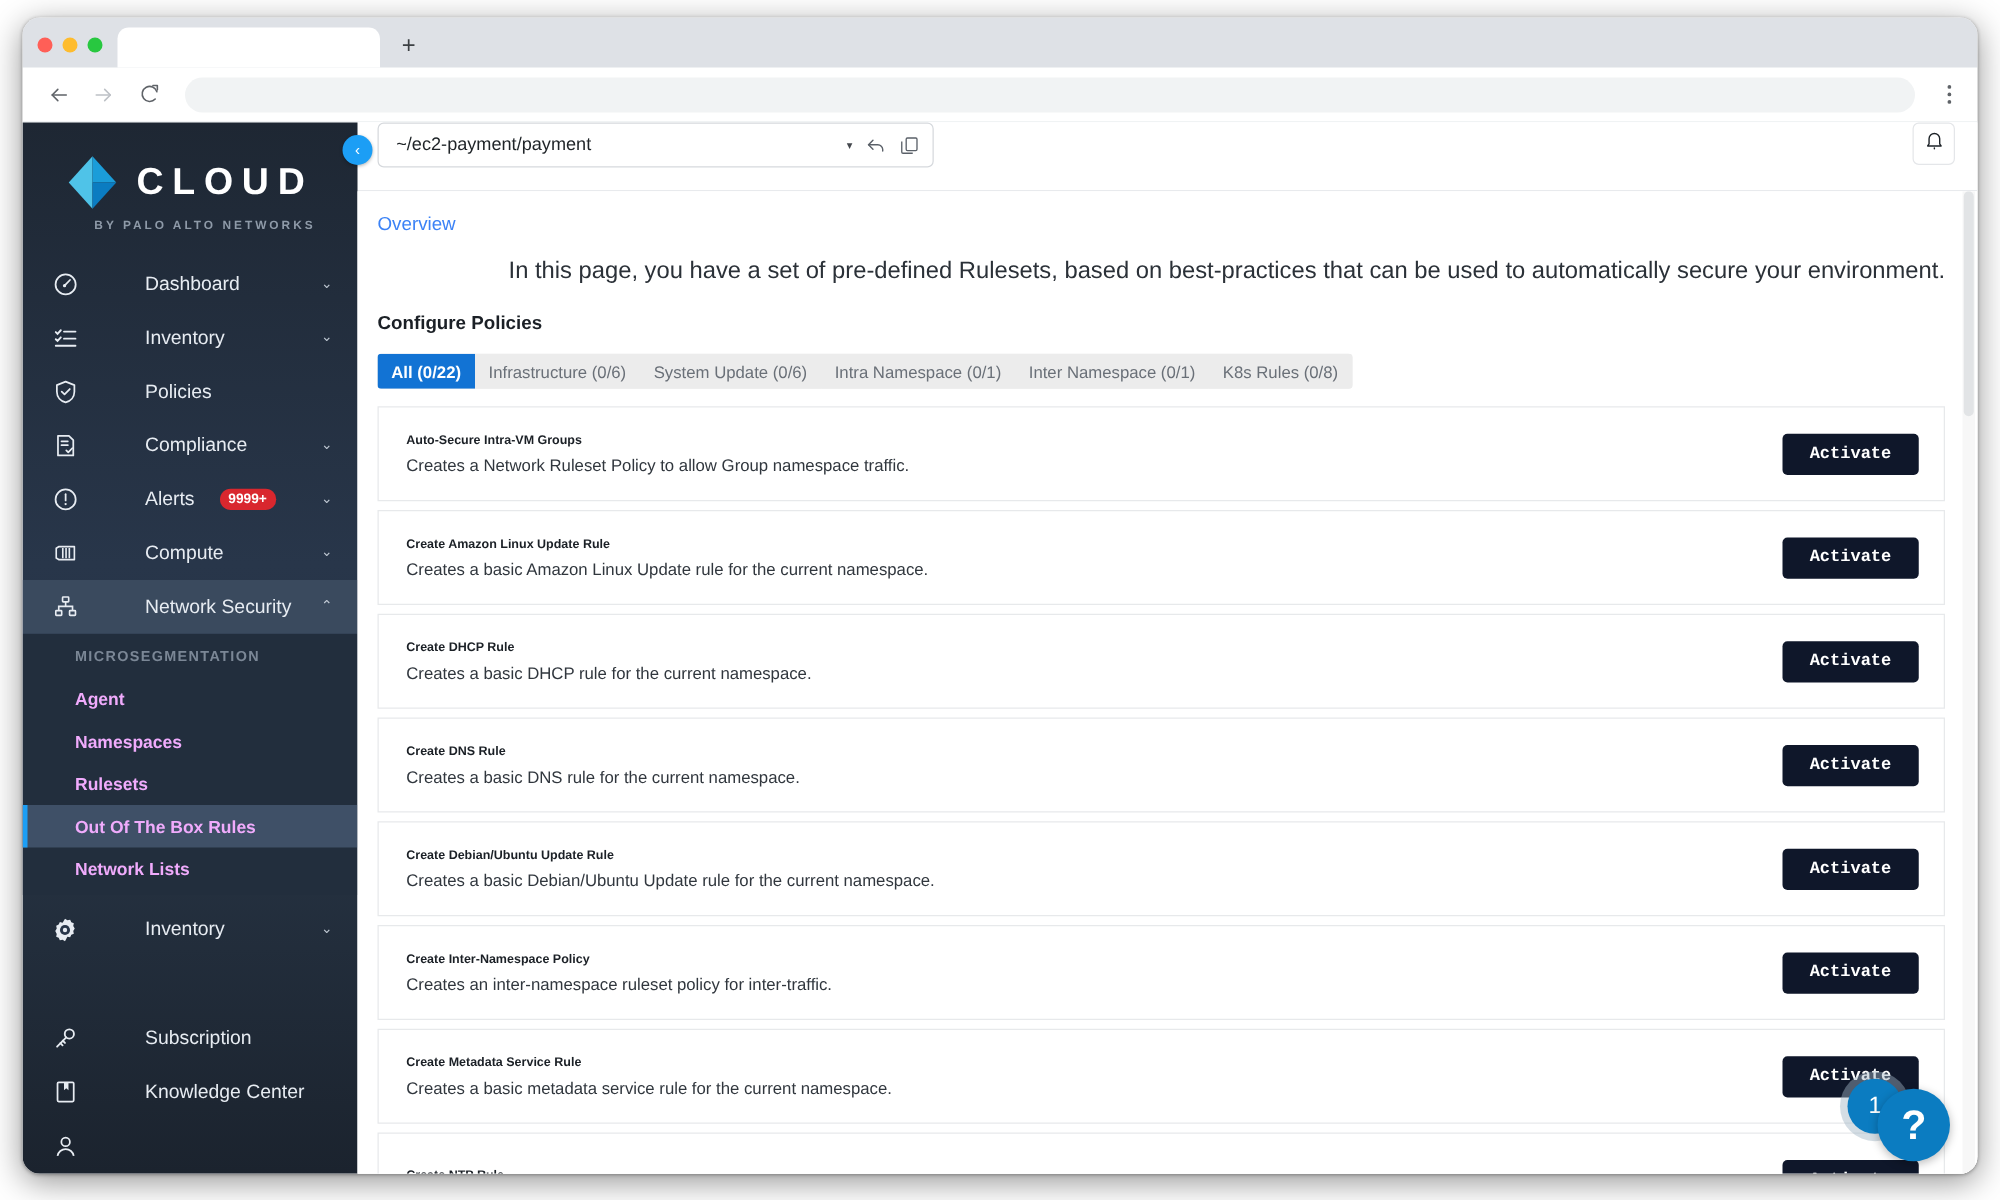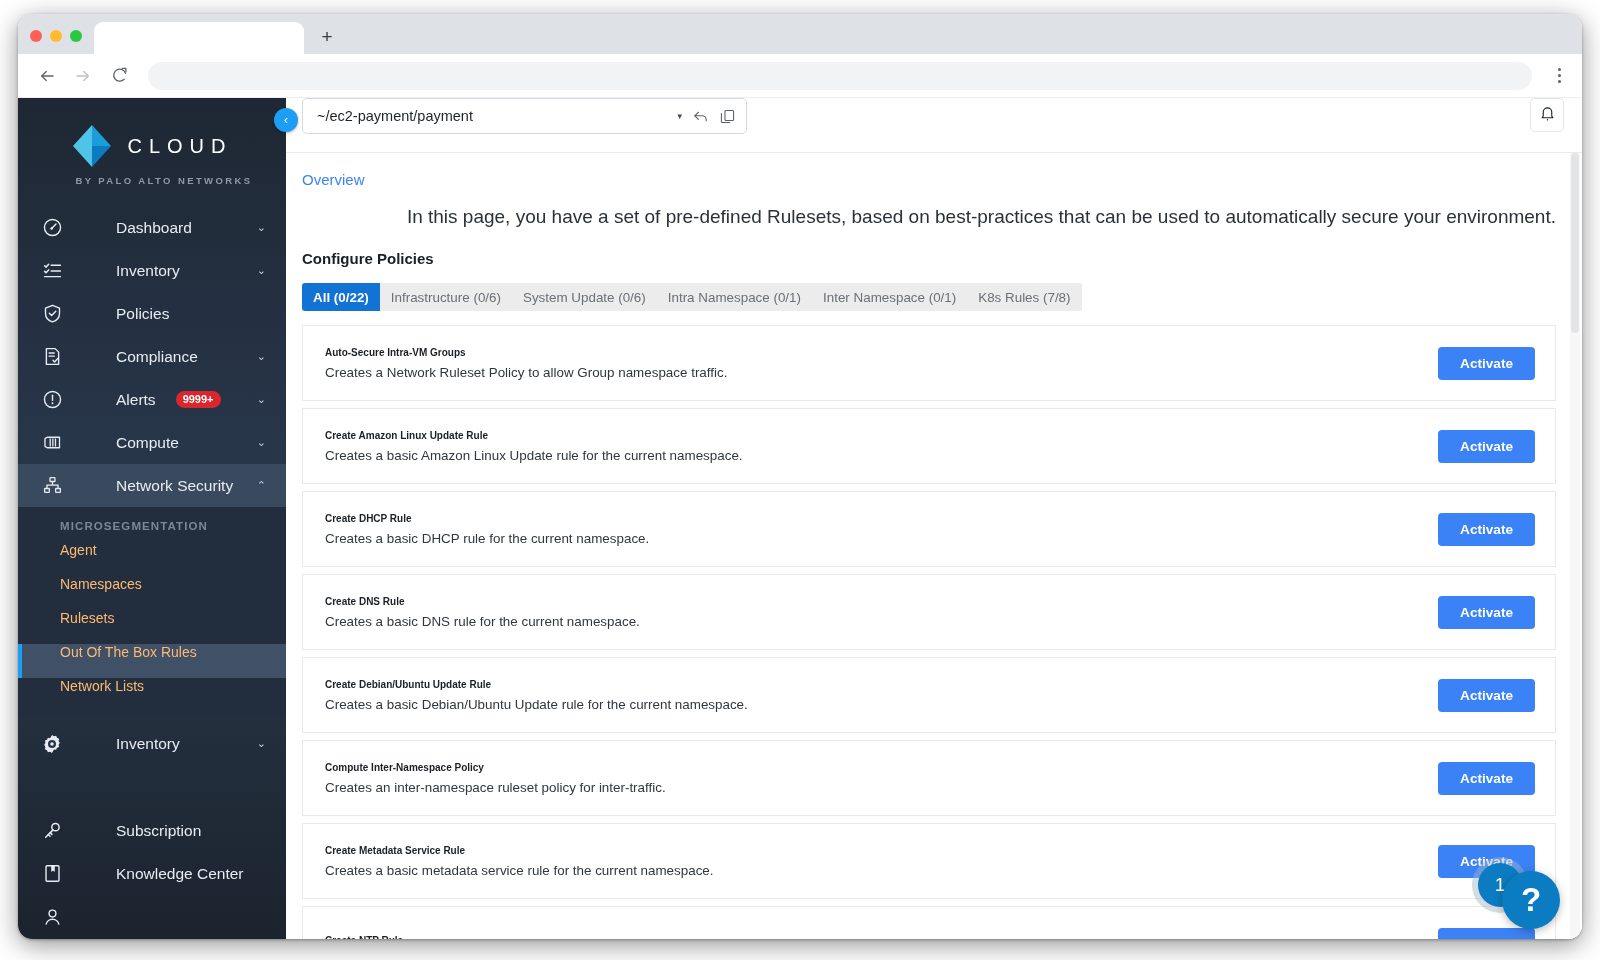--- a/index.html
+++ b/index.html
@@ -90,22 +90,22 @@
     width: 268px; flex: none;
     background: linear-gradient(180deg, #1e2733 0%, #28364a 42%, #24303f 72%, #1b232e 100%);
     position: relative;
     display: flex; flex-direction: column;
     overflow: hidden;
   }
   #logo-area { padding: 26px 0 20px 0; display: flex; align-items: center; justify-content: center; flex-direction: column; }
   .logo-row { display: flex; align-items: center; gap: 14px; }
   .logo-mark { width: 42px; height: 44px; flex: none; }
   .logo-word {
-    color: #ffffff; font-size: 20px; letter-spacing: 7px;
-    font-weight: 400;
+    color: #ffffff; font-size: 30px; letter-spacing: 7px;
+    font-weight: 700;
   }
   .logo-sub {
     color: #8e9aa8; font-size: 9.5px; letter-spacing: 2.4px;
     font-weight: 700; margin-top: 7px; margin-left: 24px;
   }
 
   .nav-item {
     height: 43px; display: flex; align-items: center;
     padding: 0 20px 0 22px; gap: 16px;
     color: #e7ecf2; font-size: 15.5px;
@@ -122,23 +122,24 @@
     border-radius: 9px; padding: 2px 7px 3px;
     margin-left: 4px;
   }
 
   #submenu { background: #222e3d; padding-bottom: 4px; }
   .sub-head {
     color: #7b8796; font-size: 11.5px; font-weight: 700;
     letter-spacing: 1.1px; padding: 13px 12px 10px 42px;
   }
   .sub-item {
-    height: 34px; display: flex; 
-    padding-left: 42px; color: #fdba74; font-size: 14px;
+    height: 34px; display: flex; align-items: center;
+    padding-left: 42px; color: #f0abfc; font-size: 14px;
     position: relative;
+    font-weight: bold;
   }
   .sub-item.selected { background: #3f5067; }
   .sub-item.selected::before {
     content: ""; position: absolute; left: 0; top: 0; bottom: 0;
     width: 4px; background: #1c9ef5;
   }
 
   .nav-spacer { height: 44px; }
 
   
@@ -209,25 +210,25 @@
     height: 76px;
     display: flex; align-items: center;
     padding: 0 20px 0 22px;
     margin-bottom: 7px;
   }
   .card-texts { flex: 1; min-width: 0; }
   .card-title { font-size: 10px; font-weight: 700; color: #1b2026; }
   .card-desc { font-size: 13.4px; color: #31373e; margin-top: 7px; }
   .activate-btn {
     flex: none;
-    background: #3b82f6; color: #fff;
+    background: #0f172a; color: #fff;
     font-size: 13.6px; font-weight: 700;
     border: none; border-radius: 4px;
     padding: 9px 22px;
-    font-family: Liberation Sans, sans-serif;
+    font-family: Liberation Mono, monospace;
     margin-left: 25px;
   }
 
   
   #page-scrollbar {
     position: absolute; right: 2px; top: 0; bottom: 0; width: 10px;
     background: #f7f7f7;
   }
   #page-scrollbar .thumb {
     position: absolute; left: 1px; top: 0; width: 8px; height: 180px;
@@ -510,21 +511,21 @@
           <div class="sec-title">Overview</div>
           <div class="sec-desc">In this page, you have a set of pre-defined Rulesets, based on best-practices that can be used to automatically secure your environment.</div>
           <div class="sec-title2">Configure Policies</div>
 
           <div id="policy-tabs">
               <div class="ptab on">All (0/22)</div>
               <div class="ptab">Infrastructure (0/6)</div>
               <div class="ptab">System Update (0/6)</div>
               <div class="ptab">Intra Namespace (0/1)</div>
               <div class="ptab">Inter Namespace (0/1)</div>
-              <div class="ptab">K8s Rules (7/8)</div>
+              <div class="ptab">K8s Rules (0/8)</div>
             </div>
 
           <div id="cards">
               <div class="card">
                 <div class="card-texts">
                   <div class="card-title">Auto-Secure Intra-VM Groups</div>
                   <div class="card-desc">Creates a Network Ruleset Policy to allow Group namespace traffic.</div>
                 </div>
                 <button class="activate-btn">Activate</button>
               </div>
@@ -551,21 +552,21 @@
               </div>
               <div class="card">
                 <div class="card-texts">
                   <div class="card-title">Create Debian/Ubuntu Update Rule</div>
                   <div class="card-desc">Creates a basic Debian/Ubuntu Update rule for the current namespace.</div>
                 </div>
                 <button class="activate-btn">Activate</button>
               </div>
               <div class="card">
                 <div class="card-texts">
-                  <div class="card-title">Compute Inter-Namespace Policy</div>
+                  <div class="card-title">Create Inter-Namespace Policy</div>
                   <div class="card-desc">Creates an inter-namespace ruleset policy for inter-traffic.</div>
                 </div>
                 <button class="activate-btn">Activate</button>
               </div>
               <div class="card">
                 <div class="card-texts">
                   <div class="card-title">Create Metadata Service Rule</div>
                   <div class="card-desc">Creates a basic metadata service rule for the current namespace.</div>
                 </div>
                 <button class="activate-btn">Activate</button>

